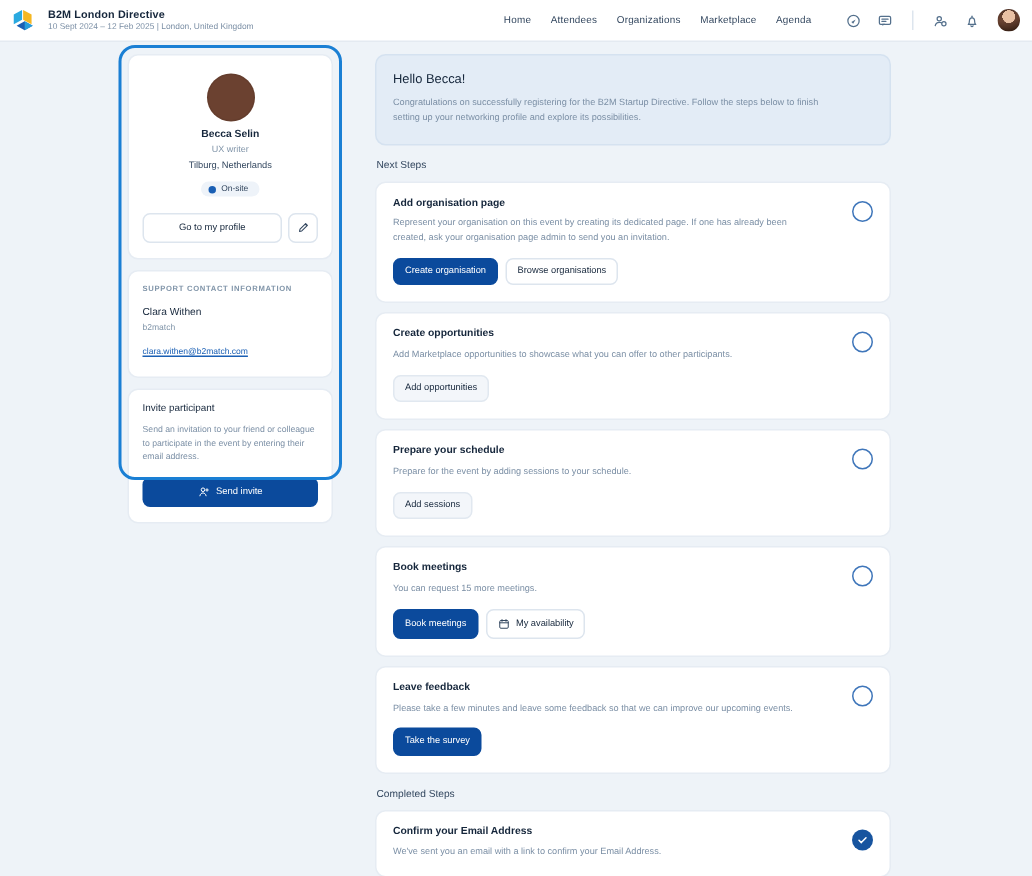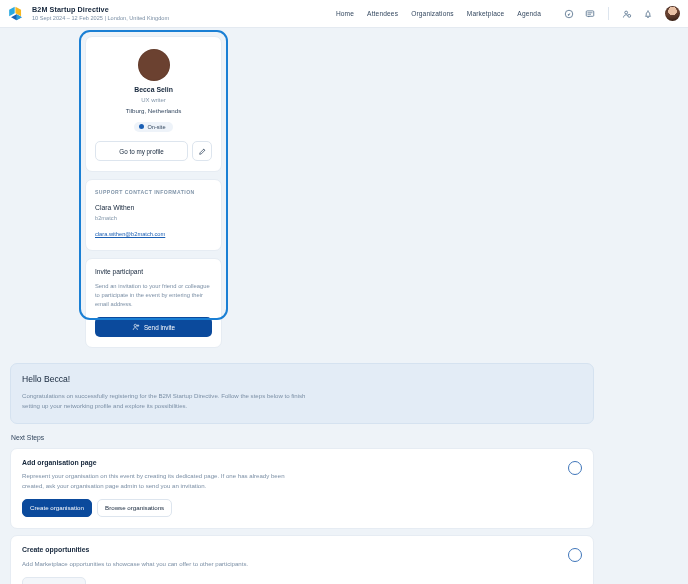--- a/index.html
+++ b/index.html
@@ -55,21 +55,21 @@
   .ic { display: block; }
   .avatar-sm {
     width: 15px; height: 15px; border-radius: 50%;
     background: radial-gradient(circle at 50% 34%, #e8c0a4 0 34%, rgba(0,0,0,0) 35%),
                 linear-gradient(165deg,#4a3026 0%,#6c4433 45%,#3a2419 100%);
     box-shadow: inset 0 -3px 3px -2px rgba(40,20,10,.55);
     margin-left: 1px; flex: 0 0 auto;
   }
 
   
-  .page { display: flex; padding: 0 0 0 0; height: 468px; flex-direction: column; }
+  .page { display: flex; padding: 0 0 0 0; height: 468px; }
 
   
   .leftcol {
     width: 155px;
     margin: 0 0 0 85px;
     position: relative;
   }
   .focus-ring {
     position: absolute;
     left: -6px; top: 2px; width: 149px; height: 290px;
@@ -196,21 +196,21 @@
 <div class="topbar">
   <span class="logo-wrap">
     <svg width="19" height="19" viewBox="0 0 24 24" class="ic">
       <path d="M4 7.2 L11 3.4 L11 11.6 L4 15.4 Z" fill="#2aa9e0"></path>
       <path d="M11.9 3.4 L19 7.2 L19 15.4 L11.9 11.6 Z" fill="#f5b722"></path>
       <path d="M6.4 16.6 L13.2 12.9 L20 16.6 L13.2 20.4 Z" fill="#1a5fb4"></path>
       <path d="M13.2 12.9 L20 16.6 L13.2 20.4 Z" fill="#2aa9e0" opacity=".85"></path>
     </svg>
   </span>
   <div class="brand">
-    <div class="brand-title">B2M Startup Directive</div>
+    <div class="brand-title">B2M London Directive</div>
     <div class="brand-sub">10 Sept 2024 – 12 Feb 2025 | London, United Kingdom</div>
   </div>
 
   <nav class="nav">
     <a class="nav-link">Home</a>
     <a class="nav-link">Attendees</a>
     <a class="nav-link">Organizations</a>
     <a class="nav-link">Marketplace</a>
     <a class="nav-link">Agenda</a>
 

